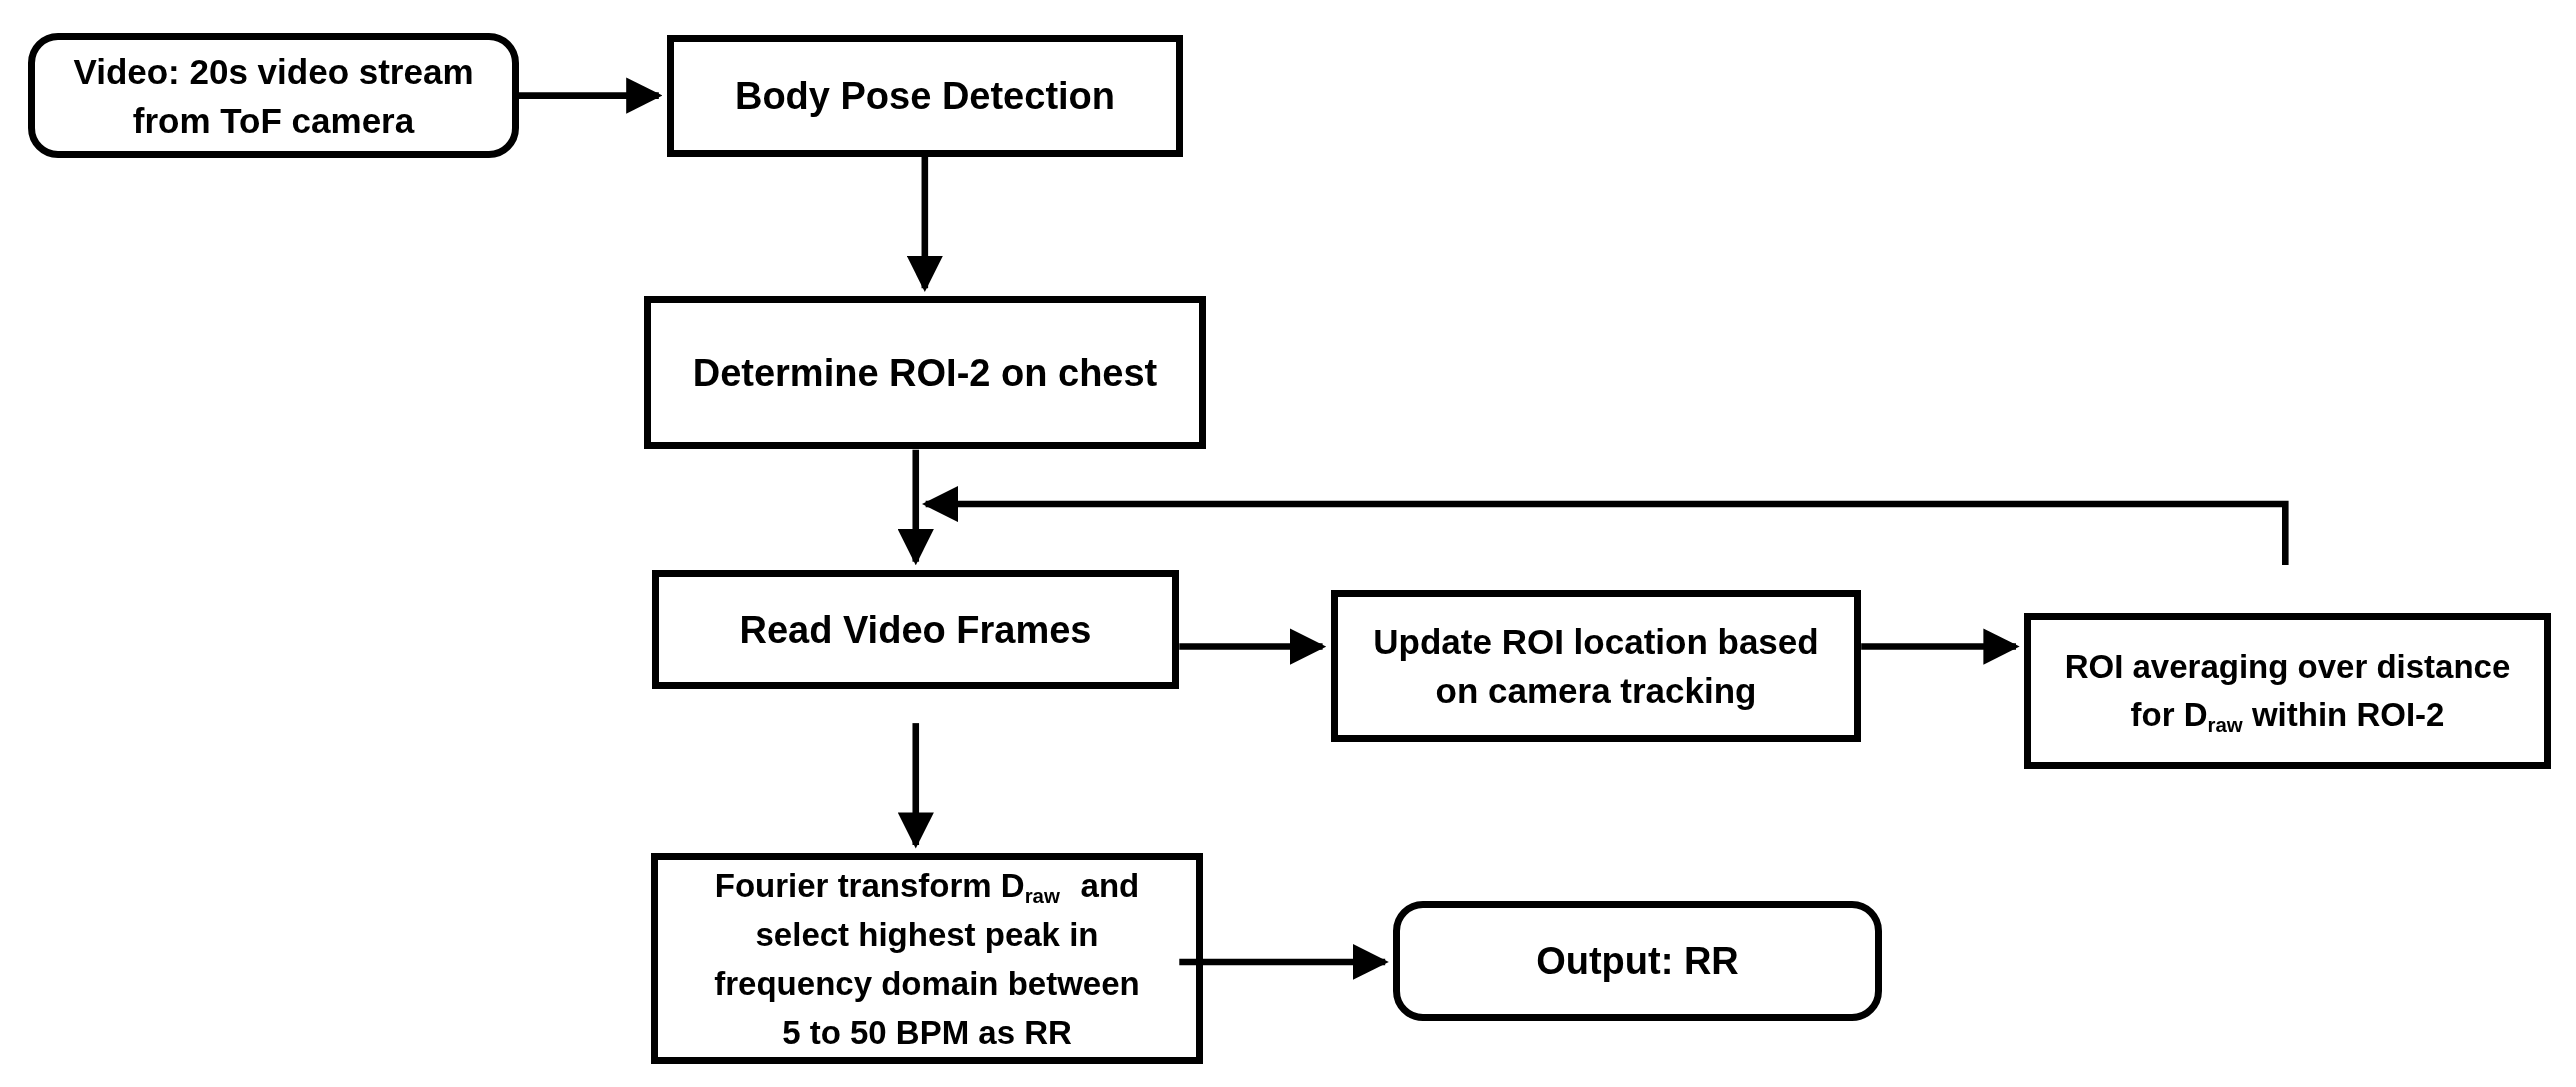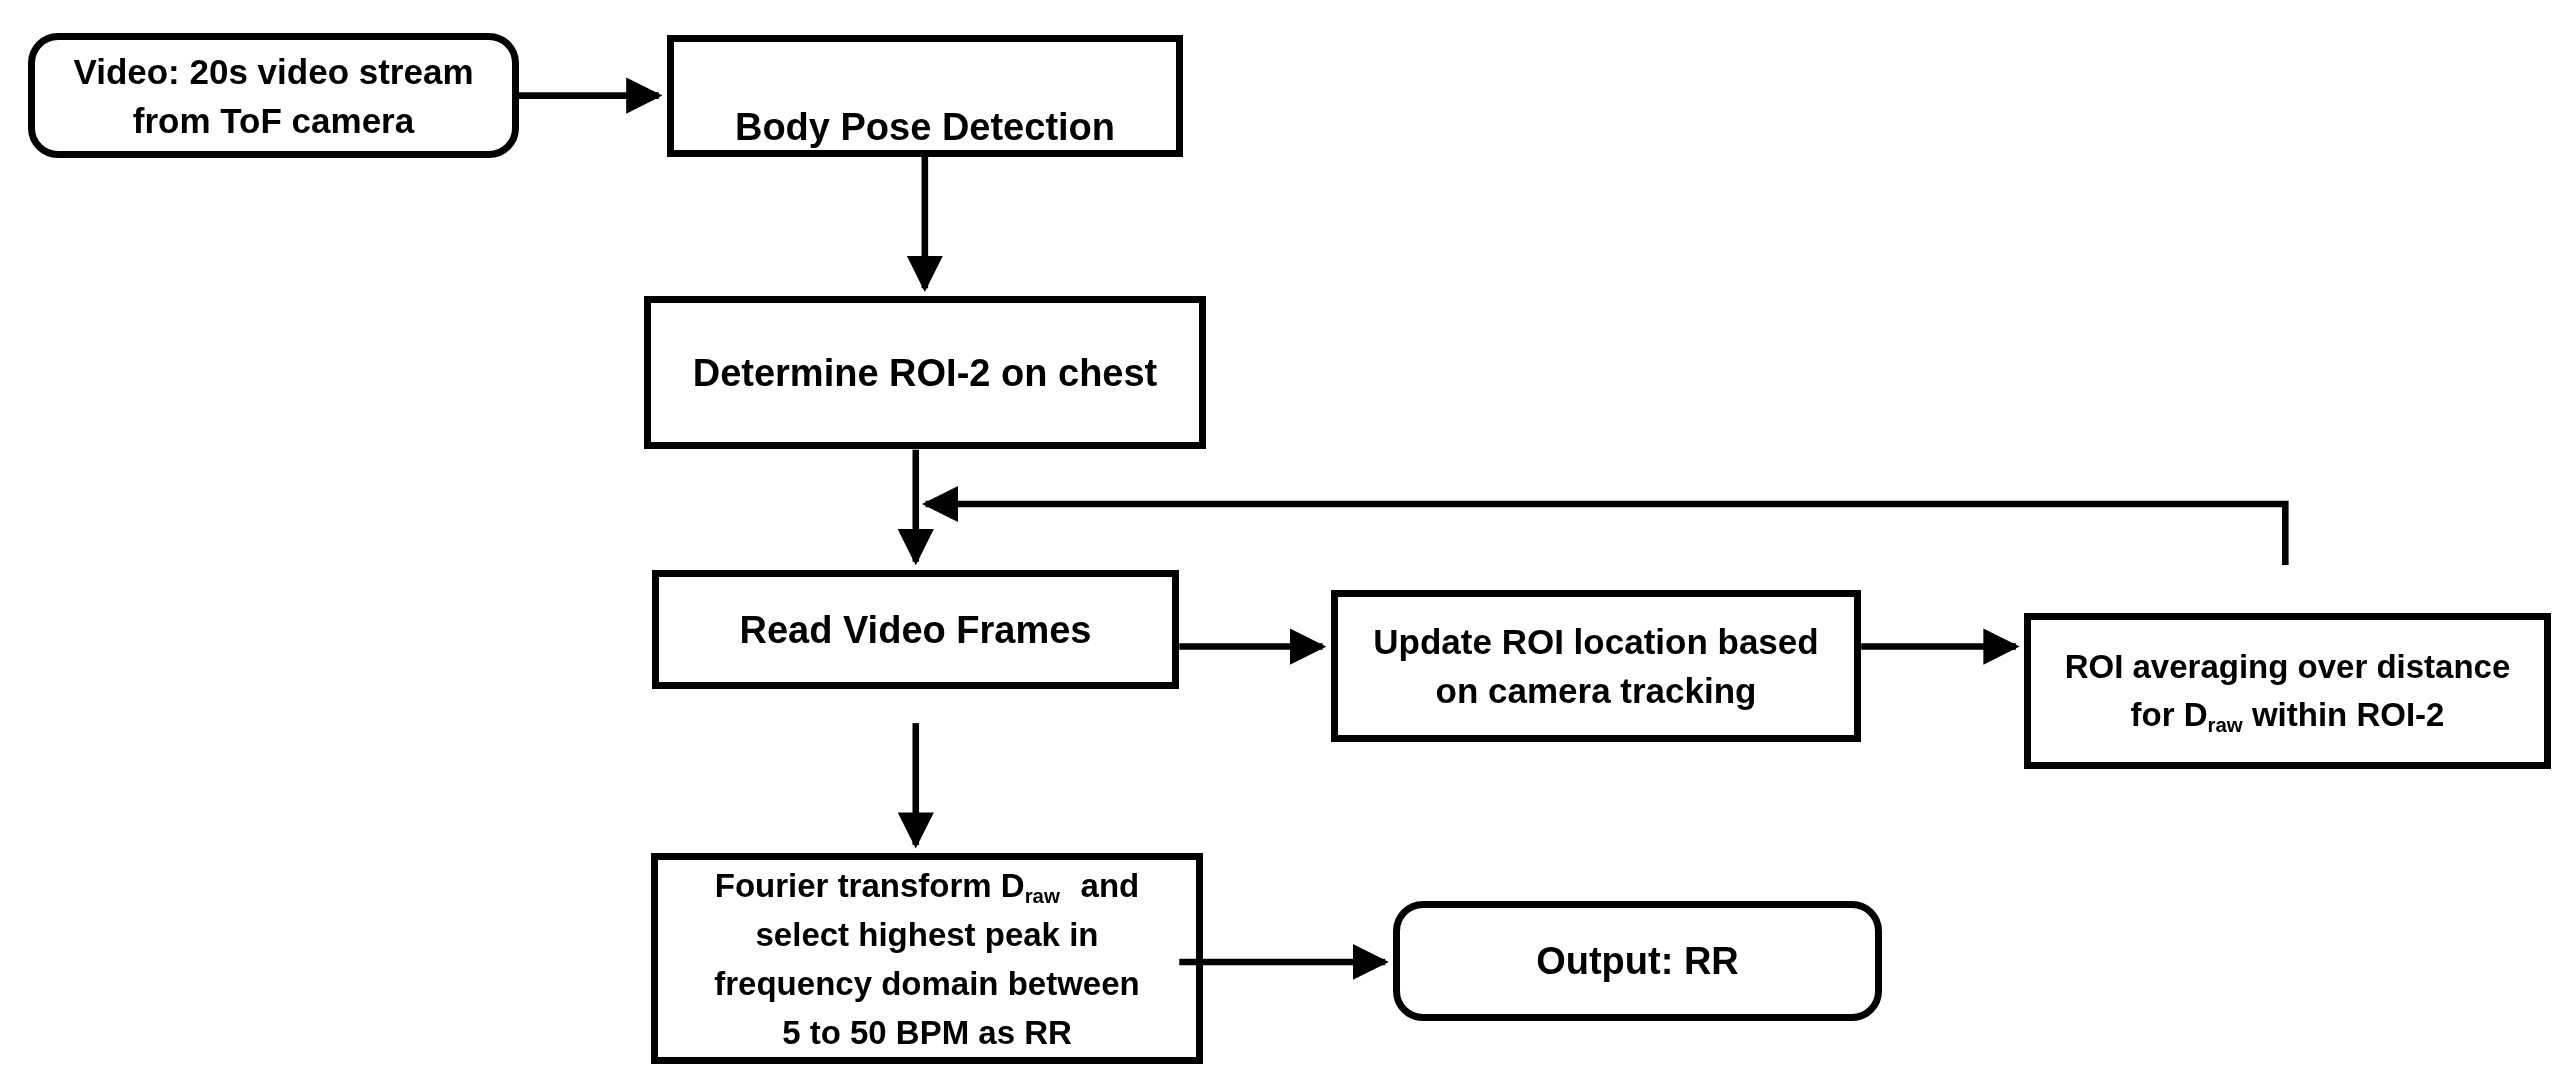--- a/index.html
+++ b/index.html
@@ -32,21 +32,21 @@
   .line{display:block;white-space:nowrap;}
   .subscript{
     font-size:62%;
     line-height:0;
     position:relative;
     top:0.30em;
   }
   .gap-left{margin-left:11.5px;}
 
   #n-input    {left:28px;   top:33px;   width:491px; height:125px; font-size:35px; line-height:49px;}
-  #n-bodypose {left:667px;  top:35px;   width:516px; height:122px; font-size:38px; line-height:46px;justify-content:flex-end;}
+  #n-bodypose {left:667px;  top:35px;   width:516px; height:122px; font-size:38px; line-height:46px;}
   #n-determine{left:644px;  top:296px;  width:562px; height:153px; font-size:38px; line-height:46px;}
   #n-read     {left:652px;  top:570px;  width:527px; height:119px; font-size:38px; line-height:46px;}
   #n-update   {left:1331px; top:572px;  width:530px; height:152px; font-size:35px; line-height:49px;margin-top:18px;}
   #n-roiavg   {left:2024px; top:565px;  width:527px; height:156px; font-size:33px; line-height:48px;margin-top:48px;}
   #n-fourier  {left:651px;  top:853px; width:552px; height:211px; font-size:33px; line-height:49px;}
   #n-output   {left:1393px; top:901px; width:489px; height:120px; font-size:38px; line-height:46px;}
 
   .arrows{
     position:absolute;
     left:0;top:0;

